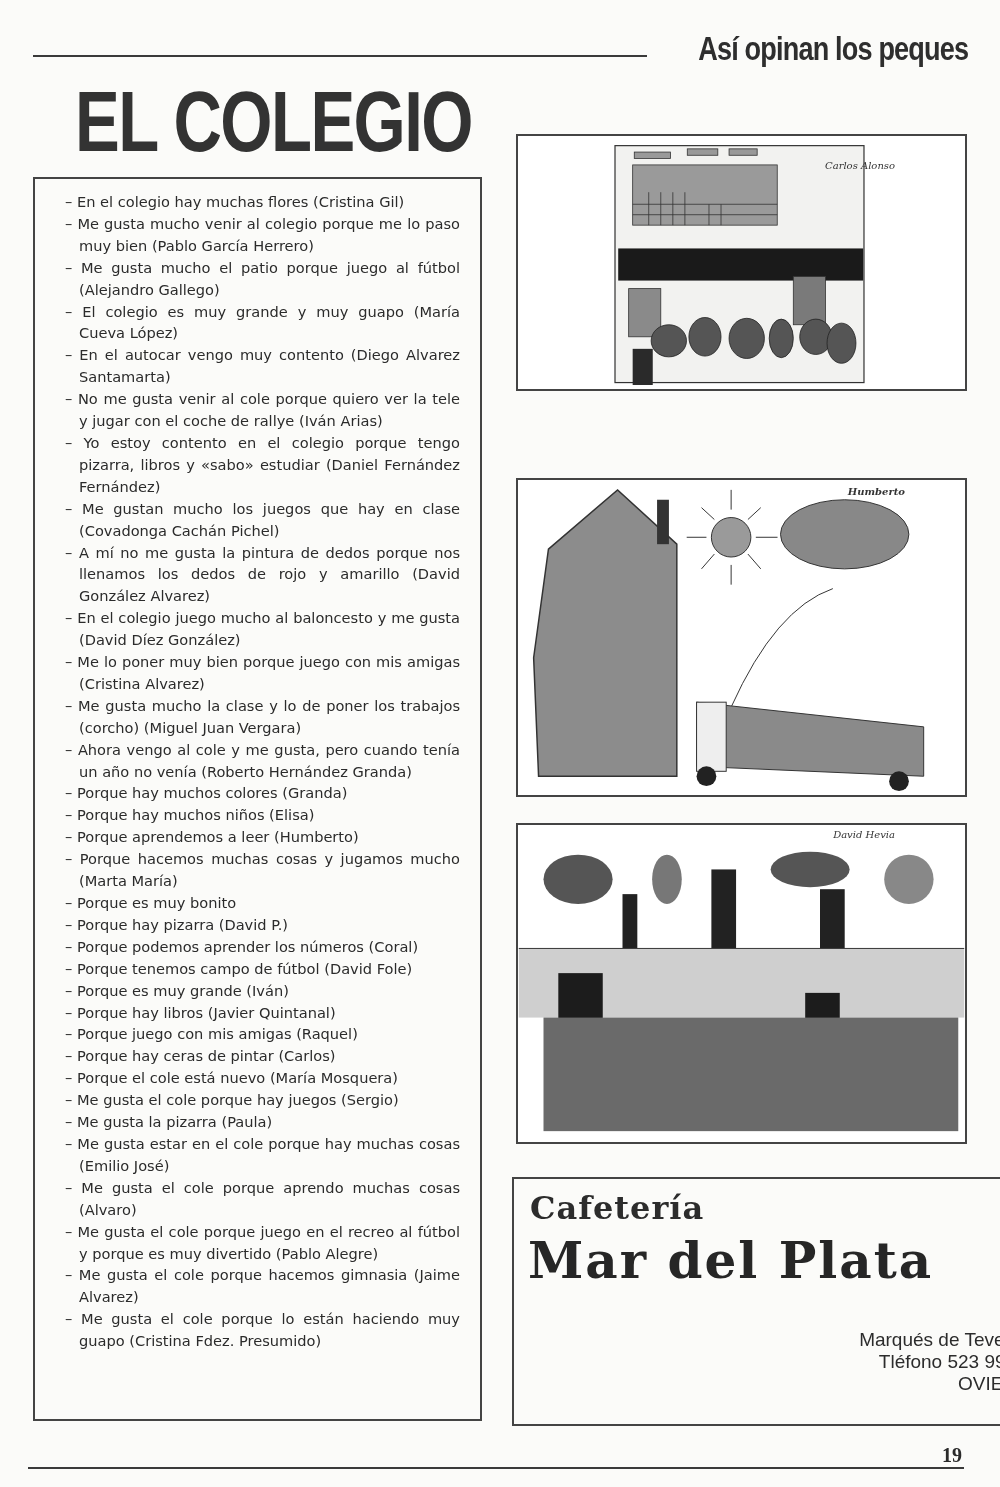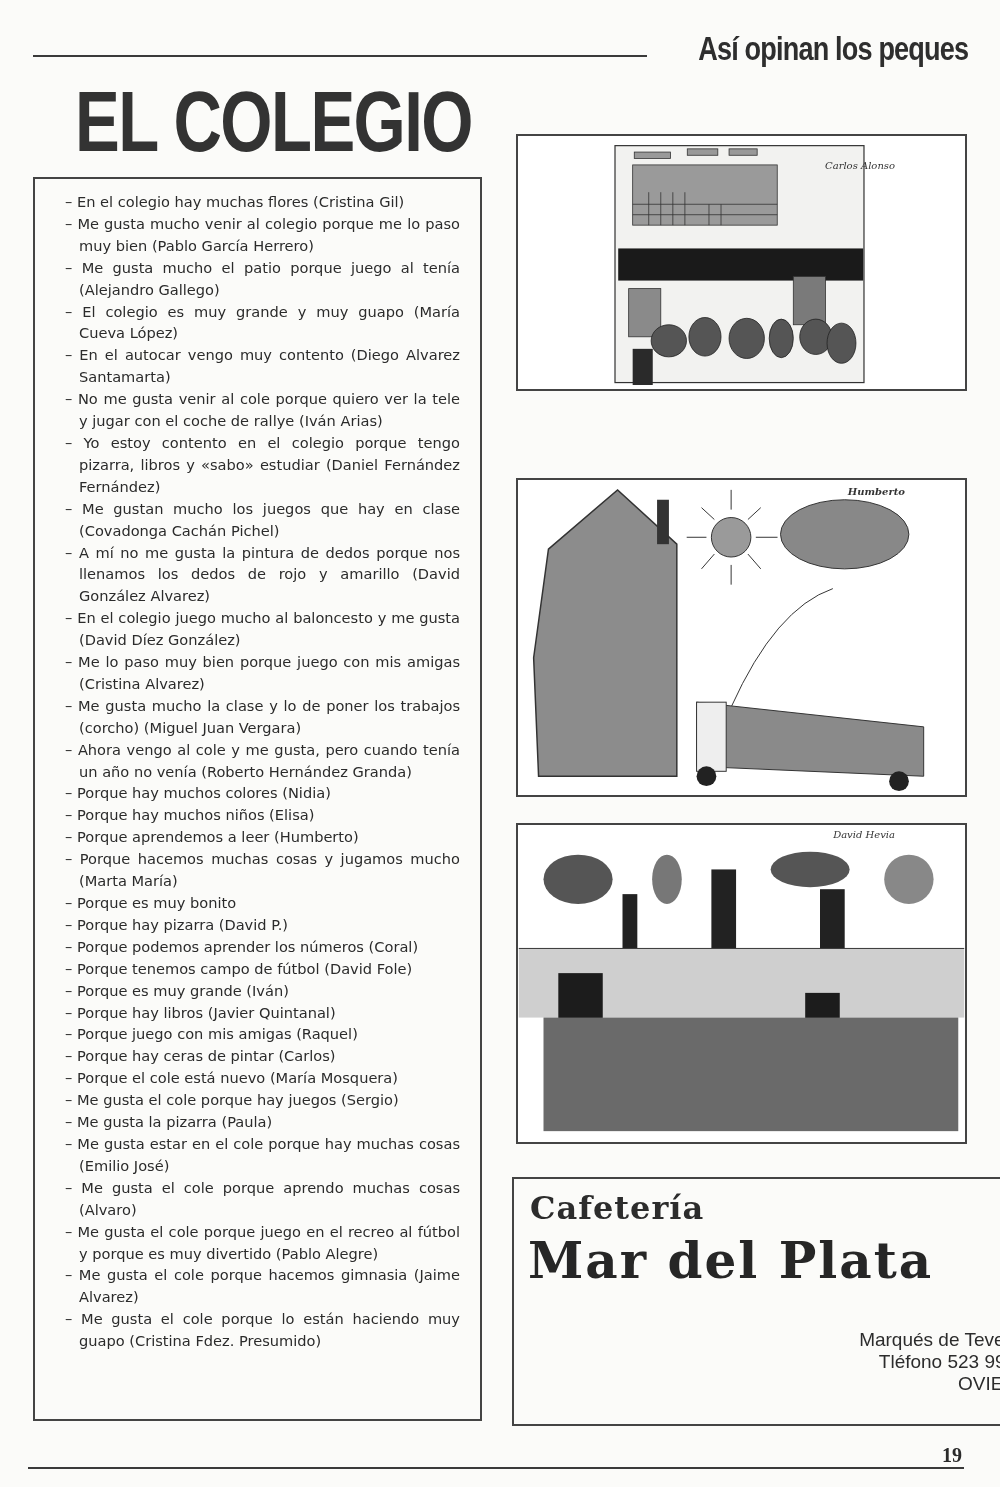--- a/index.html
+++ b/index.html
@@ -71,32 +71,32 @@
 <body>
 
 <div class="top-rule"></div>
 <div class="section-title">Así opinan los peques</div>
 <div class="page-title">EL COLEGIO</div>
 
 <div class="quotes-box">
   <ul class="quotes-list">
     <li>En el colegio hay muchas flores (Cristina Gil)</li>
     <li>Me gusta mucho venir al colegio porque me lo paso muy bien (Pablo García Herrero)</li>
-    <li>Me gusta mucho el patio porque juego al tenía (Alejandro Gallego)</li>
+    <li>Me gusta mucho el patio porque juego al fútbol (Alejandro Gallego)</li>
     <li>El colegio es muy grande y muy guapo (María Cueva López)</li>
     <li>En el autocar vengo muy contento (Diego Alvarez Santamarta)</li>
     <li>No me gusta venir al cole porque quiero ver la tele y jugar con el coche de rallye (Iván Arias)</li>
     <li>Yo estoy contento en el colegio porque tengo pizarra, libros y «sabo» estudiar (Daniel Fernández Fernández)</li>
     <li>Me gustan mucho los juegos que hay en clase (Covadonga Cachán Pichel)</li>
     <li>A mí no me gusta la pintura de dedos porque nos llenamos los dedos de rojo y amarillo (David González Alvarez)</li>
     <li>En el colegio juego mucho al baloncesto y me gusta (David Díez González)</li>
-    <li>Me lo paso muy bien porque juego con mis amigas (Cristina Alvarez)</li>
+    <li>Me lo poner muy bien porque juego con mis amigas (Cristina Alvarez)</li>
     <li>Me gusta mucho la clase y lo de poner los trabajos (corcho) (Miguel Juan Vergara)</li>
     <li>Ahora vengo al cole y me gusta, pero cuando tenía un año no venía (Roberto Hernández Granda)</li>
-    <li>Porque hay muchos colores (Nidia)</li>
+    <li>Porque hay muchos colores (Granda)</li>
     <li>Porque hay muchos niños (Elisa)</li>
     <li>Porque aprendemos a leer (Humberto)</li>
     <li>Porque hacemos muchas cosas y jugamos mucho (Marta María)</li>
     <li>Porque es muy bonito</li>
     <li>Porque hay pizarra (David P.)</li>
     <li>Porque podemos aprender los números (Coral)</li>
     <li>Porque tenemos campo de fútbol (David Fole)</li>
     <li>Porque es muy grande (Iván)</li>
     <li>Porque hay libros (Javier Quintanal)</li>
     <li>Porque juego con mis amigas (Raquel)</li>

